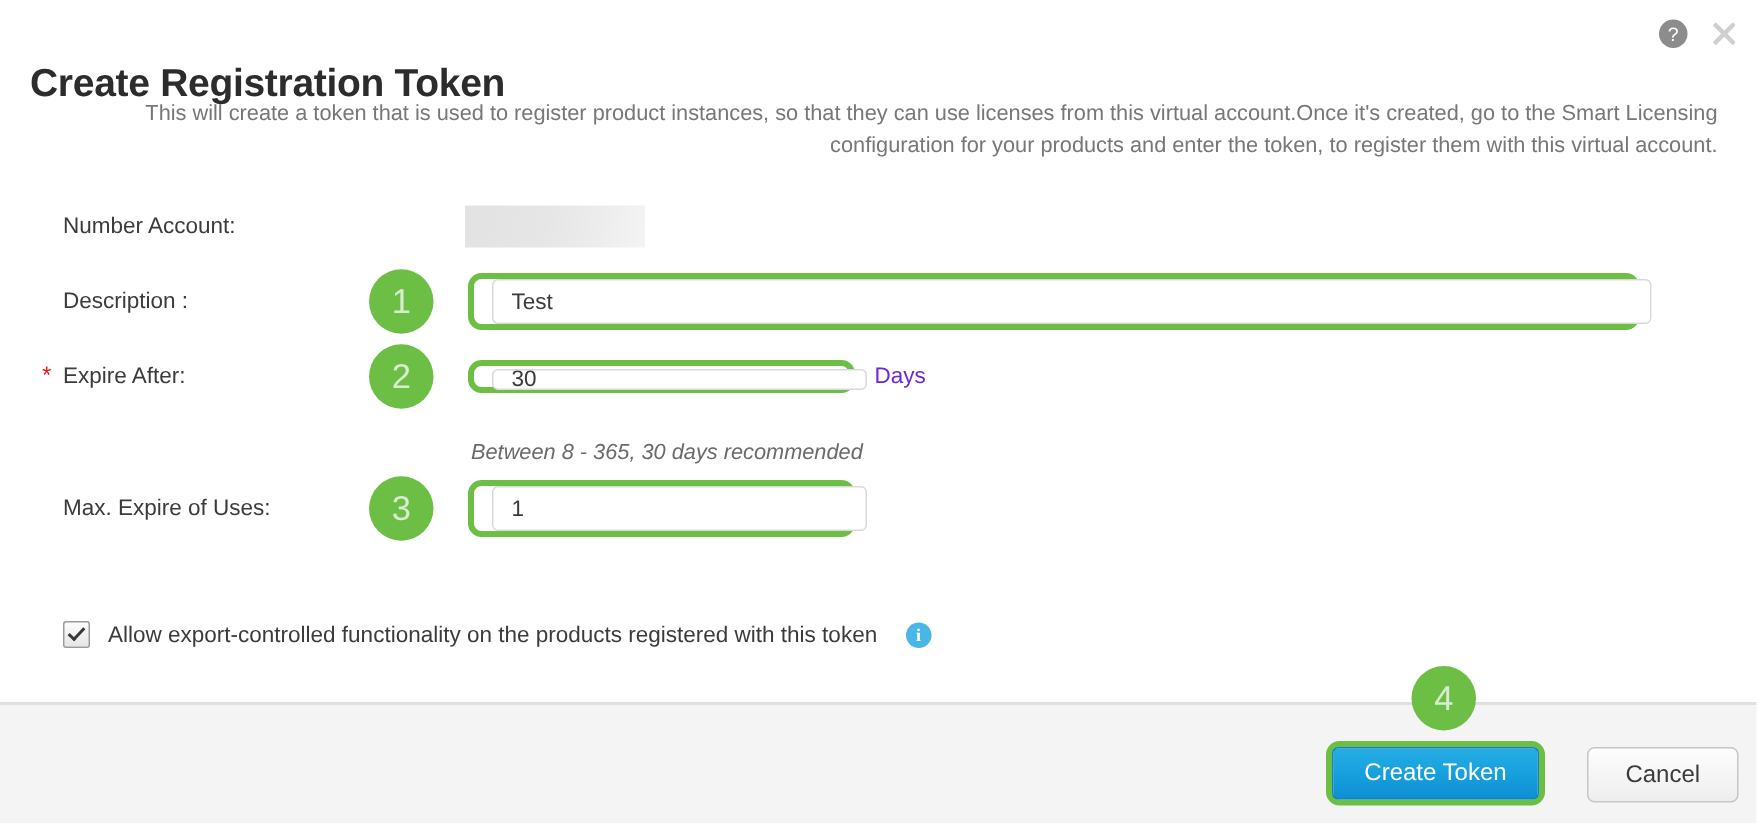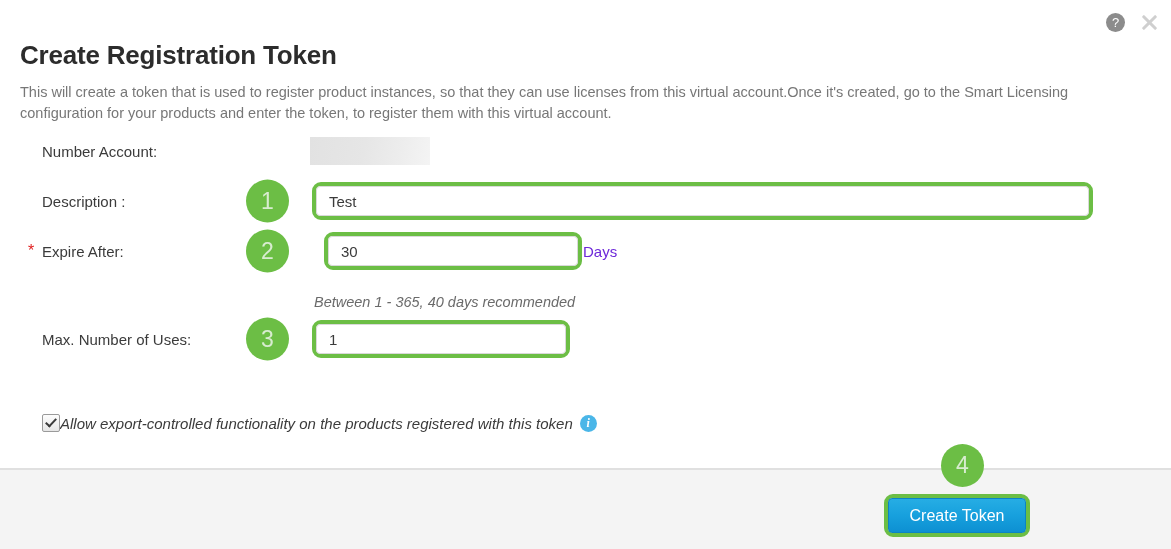--- a/index.html
+++ b/index.html
@@ -68,25 +68,26 @@
     font-size: 26px;
     font-weight: bold;
     color: #2c2c2c;
     letter-spacing: -0.2px;
     margin-top: 20px;
   }
 
   .description {
     position: absolute;
     left: 20px;
-    top: 82px;
+    top: 66px;
     width: 1125px;
     font-size: 14.5px;
     line-height: 21px;
     color: #777777;
+    text-align: right;
   }
 
   
   .form {
     position: absolute;
     left: 0;
     top: 126px;
     width: 1171px;
   }
   .row {
@@ -154,24 +155,25 @@
     border-radius: 4px;
     width: 100%;
     height: 100%;
     box-sizing: border-box;
     font-family: "Liberation Sans", sans-serif;
     font-size: 15px;
     color: #3b3b3b;
     padding: 0 12px;
     outline: none;
     background: #ffffff;
+    margin-left: 12px;
   }
 
   #desc-box { left: 312px; width: 781px; height: 38px; }
-  #exp-box  { left: 324px; width: 258px; height: 38px; text-decoration: underline; }
+  #exp-box  { left: 312px; width: 258px; height: 22px; text-decoration: underline; }
   #uses-box { left: 312px; width: 258px; height: 38px; }
 
   .suffix {
     position: absolute;
     left: 583px;
     top: 50%;
     transform: translateY(-50%);
     font-size: 15px;
     color: #6d28d9;
   }
@@ -185,22 +187,21 @@
     white-space: nowrap;
   }
 
   
   .check-row {
     position: absolute;
     left: 42px;
     top: 414px;
     display: flex;
     align-items: center;
-    gap: 0;
-    font-style: italic;
+    gap: 12px;
   }
   .cbx {
     width: 16px; height: 16px;
     border: 1px solid #9a9a9a;
     border-radius: 2px;
     background: linear-gradient(180deg,#fdfdfd 0%, #e6e6e6 100%);
     position: relative;
     cursor: pointer;
     flex: 0 0 auto;
   }
@@ -326,24 +327,24 @@
     <div class="row">
       <div class="req-star">*</div>
       <div class="label">Expire After:</div>
       <div class="step">2</div>
       <div class="hl-box" id="exp-box">
         <input type="text" value="30" style="">
       </div>
       <div class="suffix">Days</div>
     </div>
 
-    <div class="hint" style="top:168px">Between 1 - 365, 40 days recommended</div>
+    <div class="hint" style="top:168px">Between 8 - 365, 30 days recommended</div>
 
     <div class="row" style="margin-top:38px">
-      <div class="label">Max. Number of Uses:</div>
+      <div class="label">Max. Expire of Uses:</div>
       <div class="step">3</div>
       <div class="hl-box" id="uses-box">
         <input type="text" value="1" style="">
       </div>
     </div>
 
 
   </div>
 
   <div class="check-row">
@@ -353,14 +354,15 @@
   </div>
 
   <div class="footer"></div>
 
   <div class="footer-step">4</div>
 
   <div class="primary-wrap">
     <button class="btn-primary">Create Token</button>
   </div>
 
+  <button class="btn-secondary">Cancel</button>
 
 </div>
 
 </body></html>

